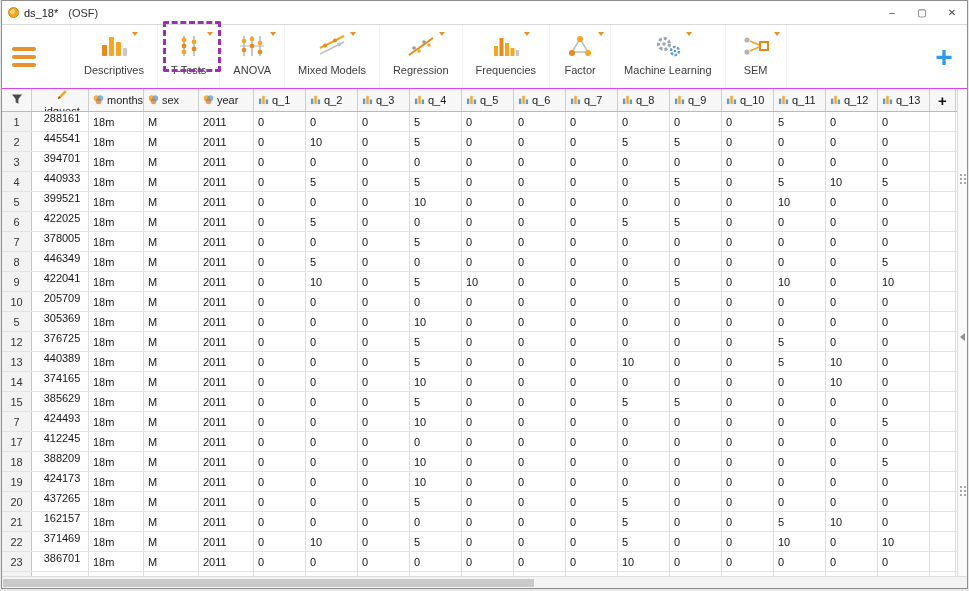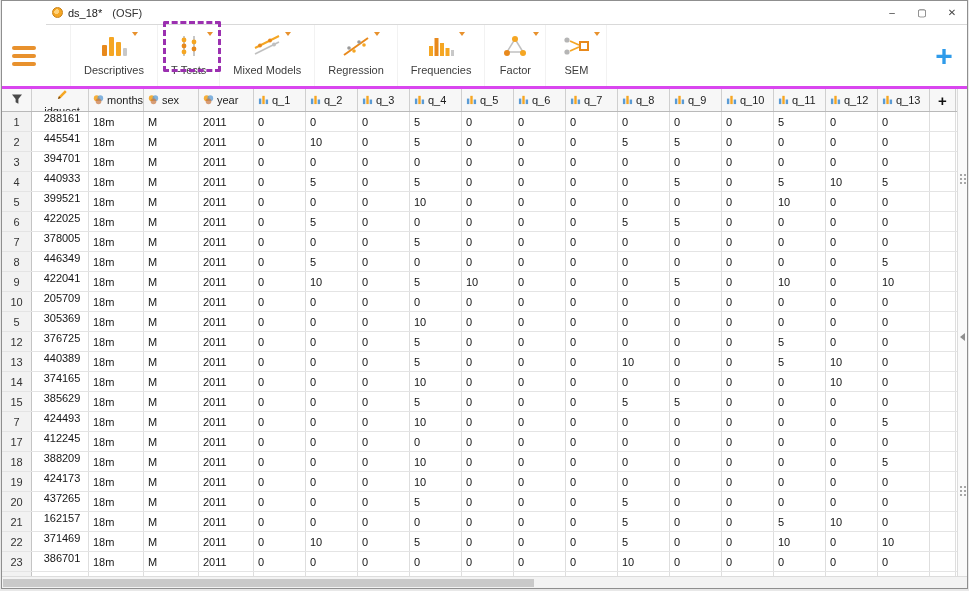--- a/index.html
+++ b/index.html
@@ -7,34 +7,33 @@
   .window{
     width:967px; height:589px; background:#fff; border:1px solid #8f8f8f;
     position:relative; overflow:hidden; margin:0 auto;
     display:flex; flex-direction:column;
   }
   
   .titlebar{
     height:24px; flex:0 0 24px; display:flex; align-items:center;
     background:#ffffff; border-bottom:1px solid #d9d9d9; font-size:11px; color:#222;
     padding-left:6px;
-    margin-left:44px;
   }
   .app-icon{ width:11px; height:11px; border-radius:50%;
     background:radial-gradient(circle at 40% 40%, #ffd27a 0 30%, #f5a623 31% 100%);
     border:1px solid #c97f12; margin-right:5px; }
   .tb-title{ margin-right:10px; }
   .tb-sub{ color:#333; }
   .win-controls{ margin-left:auto; display:flex; height:100%; }
   .win-btn{ width:30px; height:100%; display:flex; align-items:center; justify-content:center;
     font-size:10px; color:#444; cursor:default; }
   
   .ribbon{
     height:64px; flex:0 0 64px; display:flex; align-items:center;
-    background:#ffffff; border-bottom:3px solid #d946ef; padding:0 8px 0 10px;
+    background:#ffffff; border-bottom:1px solid #d946ef; padding:0 8px 0 10px;
   }
   .hamburger{ width:30px; display:flex; flex-direction:column; gap:4px; margin-right:28px; cursor:pointer;}
   .hamburger i{ display:block; width:24px; height:4px; border-radius:2px; background:#e8912d; }
   .modules{ display:flex; align-items:flex-start; height:100%; }
   .module{
     position:relative; display:flex; flex-direction:column; align-items:center;
     padding:7px 13px 0 13px; height:100%; cursor:pointer; border-right:1px solid #f2f2f2;
   }
   .module:first-child{ border-left:1px solid #f2f2f2; }
   .mod-icon{ position:relative; width:34px; height:28px; display:flex; align-items:center; justify-content:center; }
@@ -135,20 +134,38 @@
               <circle cx="20" cy="9" r="2.4" fill="#f5a623"></circle>
               <circle cx="20" cy="16" r="2.4" fill="#e8891c"></circle>
             </svg>
             <span class="caret"></span>
           </div>
           <div class="mod-label">T-Tests</div>
         </div>
         <div class="module">
           <div class="mod-icon">
             <svg width="30" height="26" viewBox="0 0 30 26">
+              <line x1="3" y1="13" x2="27" y2="13" stroke="#cfcfcf" stroke-width="1.5"></line>
+              <line x1="7" y1="3" x2="7" y2="23" stroke="#b5b5b5" stroke-width="1.5"></line>
+              <line x1="15" y1="3" x2="15" y2="23" stroke="#b5b5b5" stroke-width="1.5"></line>
+              <line x1="23" y1="3" x2="23" y2="23" stroke="#b5b5b5" stroke-width="1.5"></line>
+              <circle cx="7" cy="8" r="2.3" fill="#f5a623"></circle>
+              <circle cx="7" cy="17" r="2.3" fill="#e8891c"></circle>
+              <circle cx="15" cy="6" r="2.3" fill="#f5a623"></circle>
+              <circle cx="15" cy="13" r="2.3" fill="#e8891c"></circle>
+              <circle cx="23" cy="10" r="2.3" fill="#f5a623"></circle>
+              <circle cx="23" cy="19" r="2.3" fill="#e8891c"></circle>
+            </svg>
+            <span class="caret"></span>
+          </div>
+          <div class="mod-label">ANOVA</div>
+        </div>
+        <div class="module">
+          <div class="mod-icon">
+            <svg width="30" height="26" viewBox="0 0 30 26">
               <line x1="3" y1="21" x2="27" y2="9" stroke="#c0c0c0" stroke-width="1.6"></line>
               <line x1="3" y1="15" x2="27" y2="3" stroke="#f5a623" stroke-width="2"></line>
               <circle cx="8" cy="12.5" r="2" fill="#e8891c"></circle>
               <circle cx="18" cy="7.5" r="2" fill="#e8891c"></circle>
               <circle cx="22" cy="11.5" r="2" fill="#c0c0c0"></circle>
             </svg>
             <span class="caret"></span>
           </div>
           <div class="mod-label">Mixed Models</div>
         </div>
@@ -188,20 +205,32 @@
               <circle cx="7" cy="20" r="3" fill="#e8891c"></circle>
               <circle cx="23" cy="20" r="3" fill="#f5a623"></circle>
             </svg>
             <span class="caret"></span>
           </div>
           <div class="mod-label">Factor</div>
         </div>
         <div class="module">
           <div class="mod-icon">
             <svg width="30" height="26" viewBox="0 0 30 26">
+              <circle cx="11" cy="11" r="5.5" fill="none" stroke="#9aa5b1" stroke-width="3" stroke-dasharray="3 2"></circle>
+              <circle cx="11" cy="11" r="1.8" fill="#9aa5b1"></circle>
+              <circle cx="22" cy="18" r="4" fill="none" stroke="#5b9bd5" stroke-width="2.4" stroke-dasharray="2.5 1.6"></circle>
+              <circle cx="22" cy="18" r="1.3" fill="#5b9bd5"></circle>
+            </svg>
+            <span class="caret"></span>
+          </div>
+          <div class="mod-label">Machine Learning</div>
+        </div>
+        <div class="module">
+          <div class="mod-icon">
+            <svg width="30" height="26" viewBox="0 0 30 26">
               <circle cx="6" cy="7" r="2.6" fill="#b5b5b5"></circle>
               <circle cx="6" cy="19" r="2.6" fill="#b5b5b5"></circle>
               <rect x="19" y="9" width="8" height="8" fill="none" stroke="#e8891c" stroke-width="2"></rect>
               <line x1="9" y1="8" x2="18" y2="12" stroke="#f5a623" stroke-width="1.7"></line>
               <line x1="9" y1="18" x2="18" y2="14" stroke="#f5a623" stroke-width="1.7"></line>
             </svg>
             <span class="caret"></span>
           </div>
           <div class="mod-label">SEM</div>
         </div>

